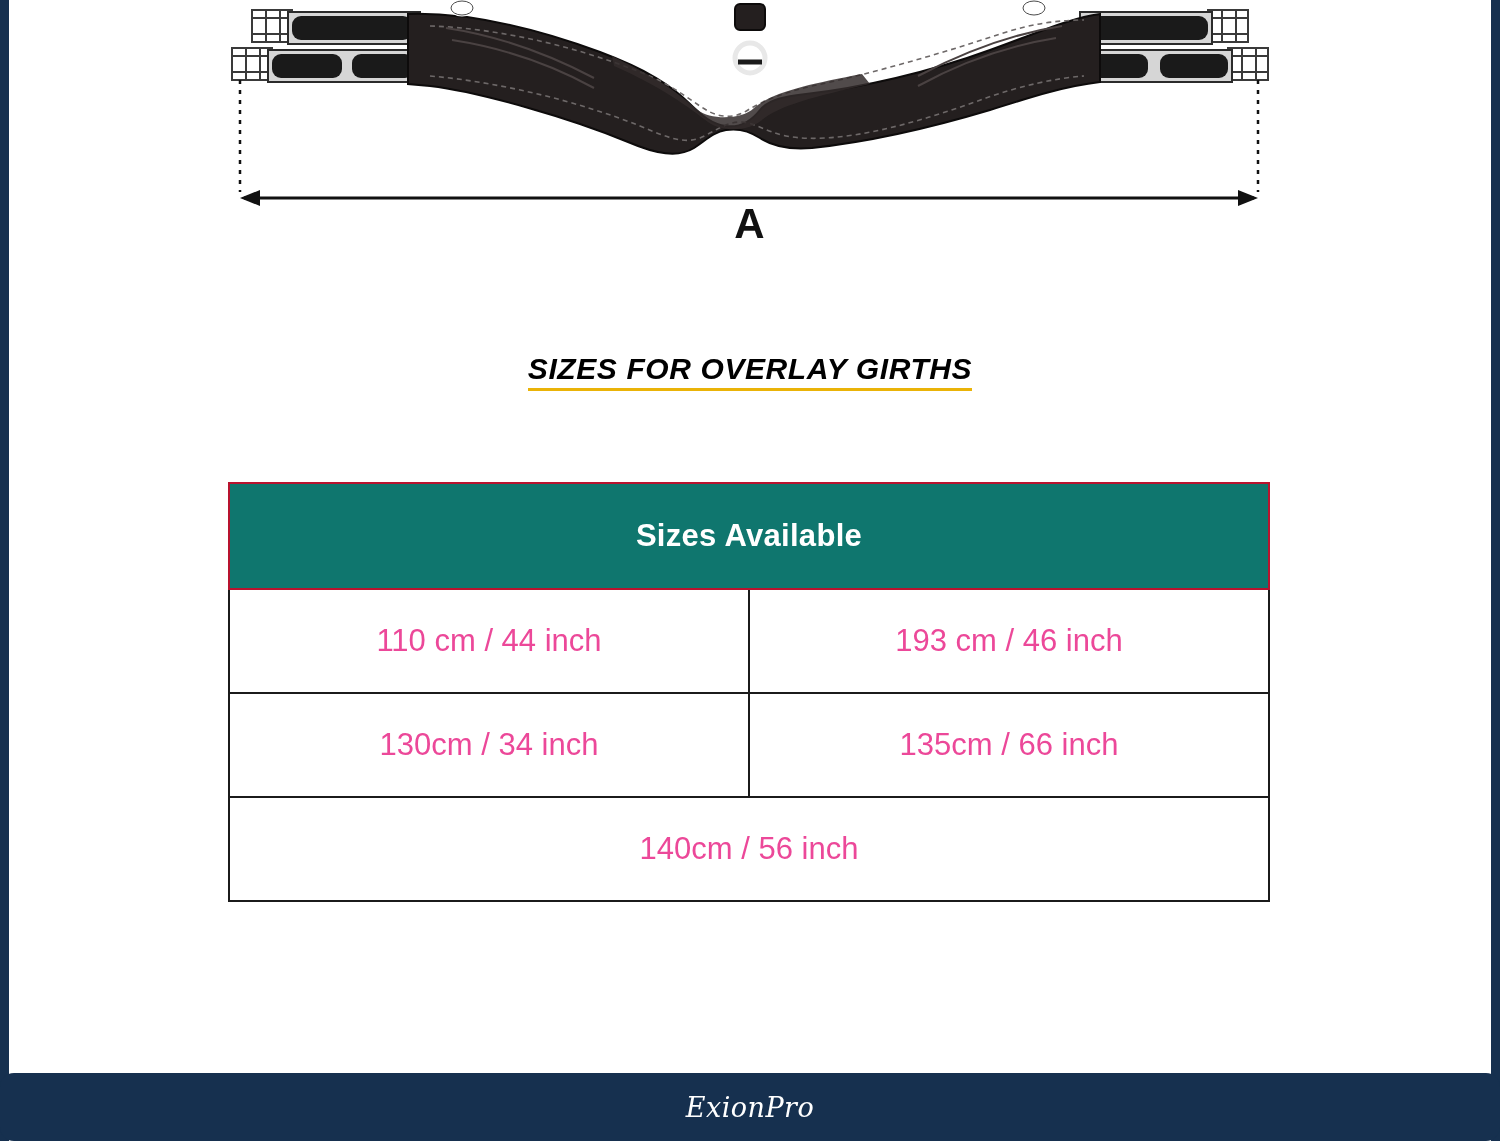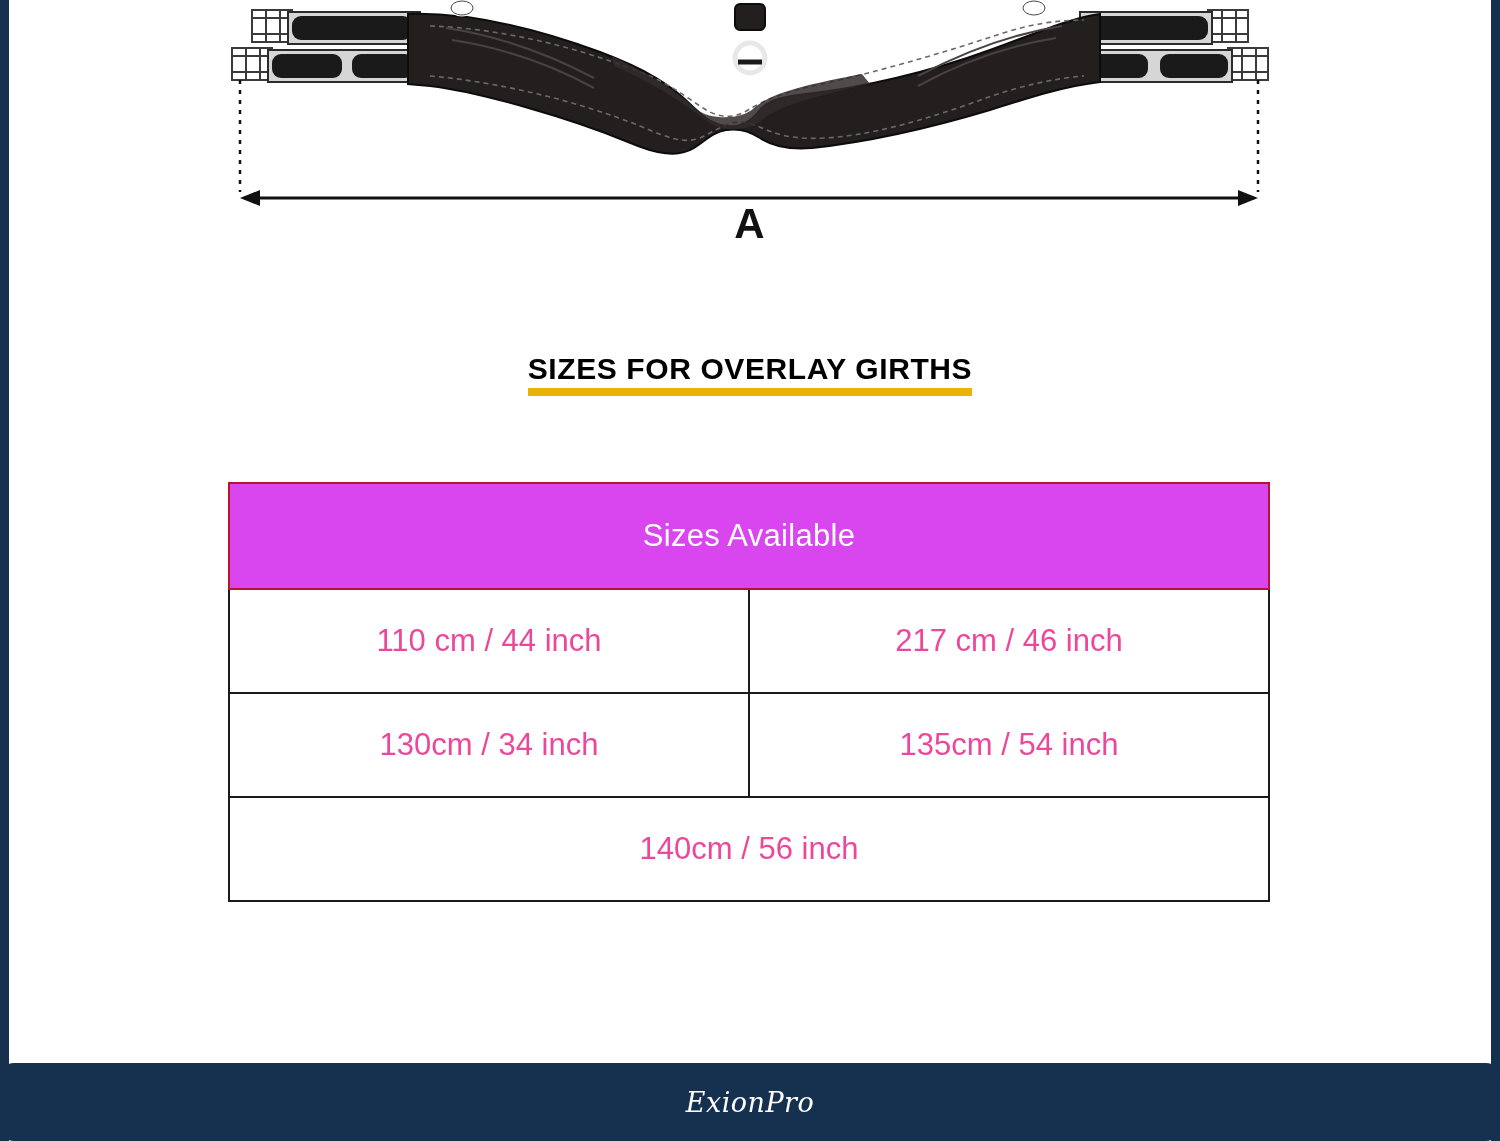--- a/index.html
+++ b/index.html
@@ -59,60 +59,61 @@
     left: 0;
     right: 0;
     top: 352px;
     text-align: center;
     font-size: 30px;
     font-weight: 700;
     color: #000000;
     letter-spacing: 0.6px;
   }
   .heading span {
-    border-bottom: 8px solid #eab308;
+    border-bottom: 3px solid #eab308;
     padding-bottom: 3px;
+    font-style: italic;
   }
 
   
   .size-table {
     position: absolute;
     left: 228px;
     top: 482px;
     width: 1042px;
     border-collapse: collapse;
     table-layout: fixed;
   }
   .size-table th, .size-table td {
     border: 2px solid #1b1b1b;
     text-align: center;
   }
   .size-table th.header-cell {
-    background: #d946ef;
+    background: #0f766e;
     color: #ffffff;
     font-size: 31px;
-    font-weight: 400;
+    font-weight: 700;
     height: 102px;
     border-color: #b8132e;
     letter-spacing: 0.3px;
   }
   .size-table td.size-cell {
     font-size: 31px;
     color: #ec4899;
     height: 100px;
     font-weight: 400;
   }
 
   
   .footer {
     position: absolute;
     left: 0;
     right: 0;
     bottom: 0;
-    height: 78px;
+    height: 68px;
     background: #16304f;
     display: flex;
     align-items: center;
     justify-content: center;
     border-radius: 14px;
   }
   .brand {
     color: #ffffff;
     font-family: "DejaVu Serif", serif;
     font-style: italic;
@@ -258,25 +259,25 @@
 
   <table class="size-table">
     <thead>
       <tr>
         <th class="header-cell" colspan="2">Sizes Available</th>
       </tr>
     </thead>
     <tbody>
       <tr>
         <td class="size-cell">110 cm / 44 inch</td>
-        <td class="size-cell">217 cm / 46 inch</td>
+        <td class="size-cell">193 cm / 46 inch</td>
       </tr>
       <tr>
         <td class="size-cell">130cm / 34 inch</td>
-        <td class="size-cell">135cm / 54 inch</td>
+        <td class="size-cell">135cm / 66 inch</td>
       </tr>
       <tr>
         <td class="size-cell" colspan="2">140cm / 56 inch</td>
       </tr>
     </tbody>
   </table>
 
   <div class="footer">
     <div class="brand">ExionPro</div>
   </div>

